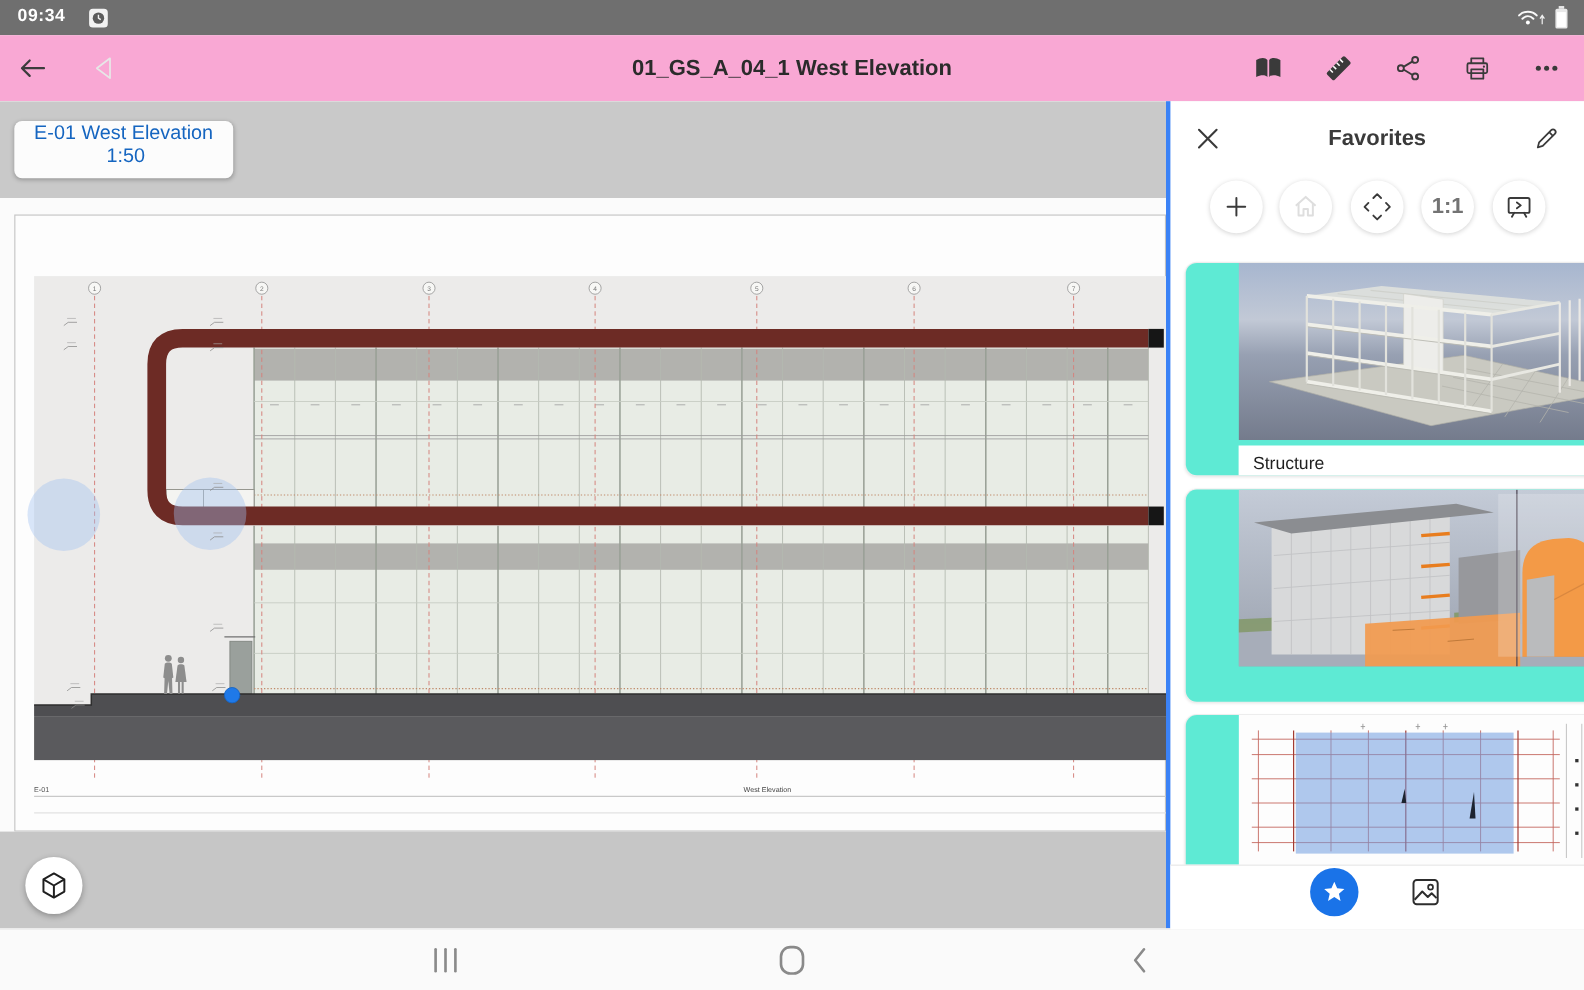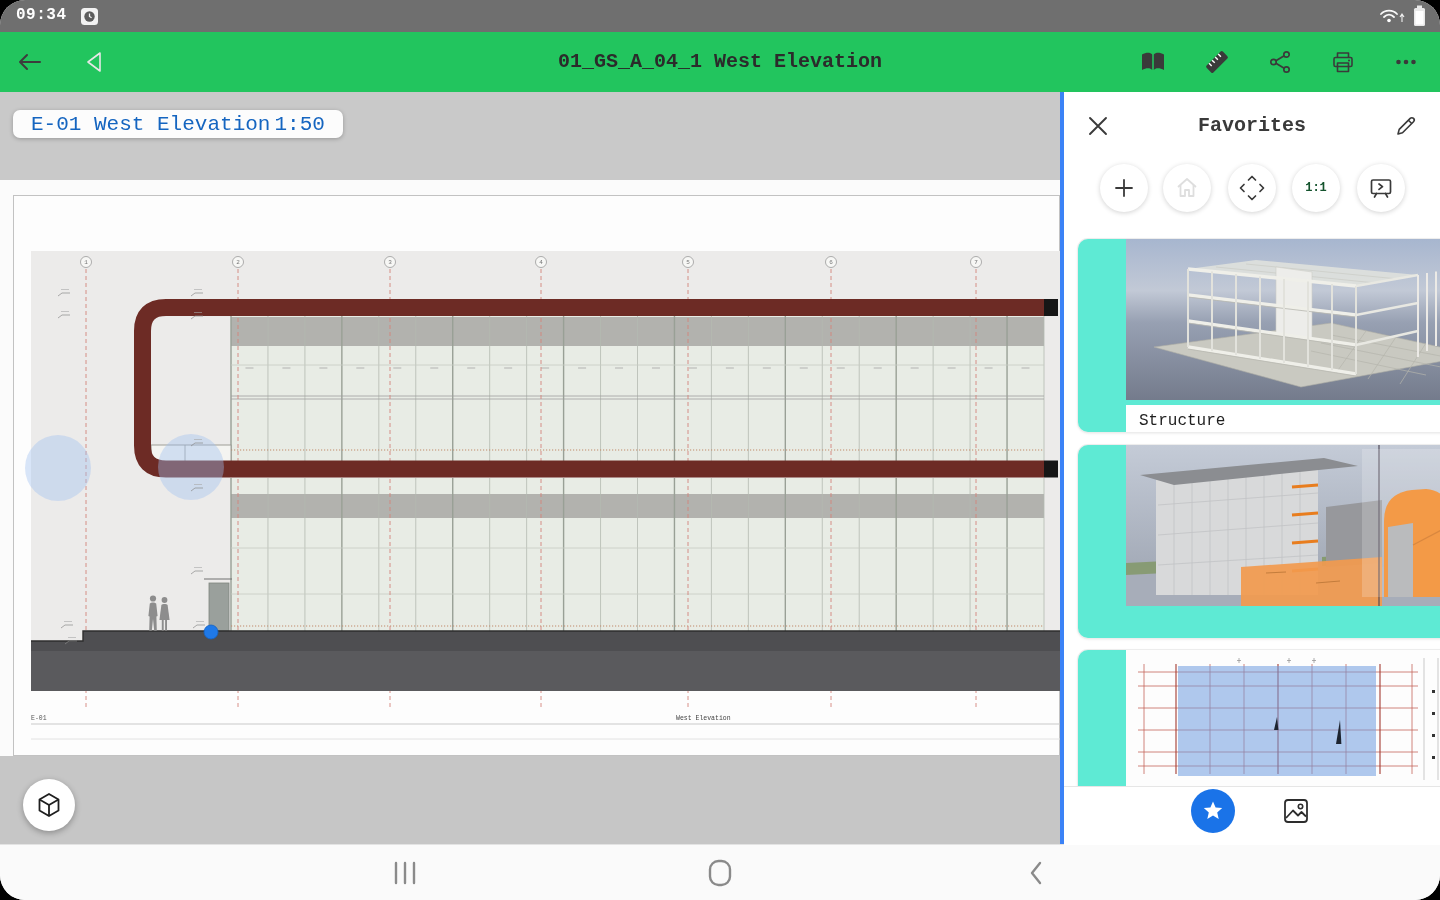--- a/index.html
+++ b/index.html
@@ -1,45 +1,45 @@
 <!DOCTYPE html>
 <html><head>
 <meta charset="utf-8">
 <style>
   html,body{margin:0;padding:0;background:#000;}
   #app{position:relative;width:1440px;height:900px;overflow:hidden;
-       font-family:Liberation Mono, monospace;background:#fff;border-radius:25px;-webkit-font-smoothing:antialiased;}
+       font-family:Liberation Sans, sans-serif;background:#fff;-webkit-font-smoothing:antialiased;}
   
   .status-bar{position:absolute;left:0;top:0;width:1440px;height:32px;background:#6f6f6f;}
   .status-time{position:absolute;left:16px;top:6px;color:#fff;font-size:16px;font-weight:600;letter-spacing:.5px;}
   .status-notif{position:absolute;left:80px;top:7px;}
   .status-right{position:absolute;right:14px;top:5px;display:flex;gap:8px;align-items:center;}
   
-  .app-bar{position:absolute;left:0;top:32px;width:1440px;height:60px;background:#22c55e;border-bottom:1px solid #e7e7e7;}
+  .app-bar{position:absolute;left:0;top:32px;width:1440px;height:60px;background:#f9a8d4;border-bottom:1px solid #e7e7e7;}
   .app-title{position:absolute;left:0;right:0;top:0;height:60px;line-height:60px;text-align:center;
              font-size:20px;font-weight:700;color:#2b2b2b;}
   .iconbtn{position:absolute;width:44px;height:44px;top:8px;border-radius:50%;display:flex;align-items:center;justify-content:center;}
   
   .viewport{position:absolute;left:0;top:92px;width:1060px;height:752px;background:#fbfbfb;overflow:hidden;}
   .vp-strip-top{position:absolute;left:0;top:0;width:1060px;height:88px;background:#c9c9c9;}
   .vp-strip-bottom{position:absolute;left:0;top:664px;width:1060px;height:88px;background:#c6c6c6;}
   .sheet{position:absolute;left:13px;top:103px;width:1047px;height:561px;background:#fdfdfd;border:1px solid #c2c2c2;box-sizing:border-box;}
-  .badge{position:absolute;left:13px;top:18px;height:28px;padding:0 18px;background:#fcfcfc;border-radius:7px;
-         box-shadow:0 1px 4px rgba(0,0,0,.25);display:flex;align-items:center;color:#1565c0;font-size:21px;}
+  .badge{position:absolute;left:13px;top:18px;height:52px;padding:0 18px;background:#fcfcfc;border-radius:7px;
+         box-shadow:0 1px 4px rgba(0,0,0,.25);display:flex;align-items:center;color:#1565c0;font-size:18px;flex-direction:column;}
   .badge .scale{margin-left:4px;}
   .fab{position:absolute;left:23px;top:687px;width:52px;height:52px;border-radius:50%;background:#fff;
        box-shadow:0 2px 6px rgba(0,0,0,.3);display:flex;align-items:center;justify-content:center;}
   
   .panel{position:absolute;left:1060px;top:92px;width:380px;height:752px;background:#ffffff;border-left:4px solid #3b82f6;box-sizing:border-box;}
   .panel-title{position:absolute;left:0;right:0;top:14px;height:40px;line-height:40px;text-align:center;font-size:20px;font-weight:700;color:#3a3a3a;}
   .panel-close{position:absolute;left:16px;top:16px;width:36px;height:36px;display:flex;align-items:center;justify-content:center;}
   .panel-edit{position:absolute;right:14px;top:14px;width:40px;height:40px;display:flex;align-items:center;justify-content:center;}
   .circle-btn{position:absolute;top:72px;width:48px;height:48px;border-radius:50%;background:#fff;
               box-shadow:0 1px 5px rgba(0,0,0,.18);display:flex;align-items:center;justify-content:center;
-              font-size:12px;font-weight:700;color:#14532d;}
+              font-size:20px;font-weight:700;color:#737373;}
   .card{position:absolute;left:14px;width:353px;background:#5eead4;border-radius:10px;overflow:hidden;
         box-shadow:0 0 0 1px #ededed,0 1px 3px rgba(0,0,0,.12);padding-left:48px;}
   .card-label{height:33px;line-height:33px;padding-left:13px;font-size:16px;color:#1f1f1f;background:#fff;}
   .tabbar{position:absolute;left:0;top:694px;width:380px;height:58px;background:#fff;border-top:1px solid #e6e6e6;z-index:5;}
   .tab-star{position:absolute;left:127px;top:2px;width:44px;height:44px;border-radius:50%;background:#1a73e8;
             display:flex;align-items:center;justify-content:center;}
   .tab-img{position:absolute;left:214px;top:6px;width:36px;height:36px;display:flex;align-items:center;justify-content:center;}
   
   .navbar{position:absolute;left:0;top:844px;width:1440px;height:56px;background:#fafafa;border-top:1px solid #e3e3e3;box-sizing:border-box;}
   .nav-btn{position:absolute;top:8px;width:56px;height:40px;display:flex;align-items:center;justify-content:center;}

